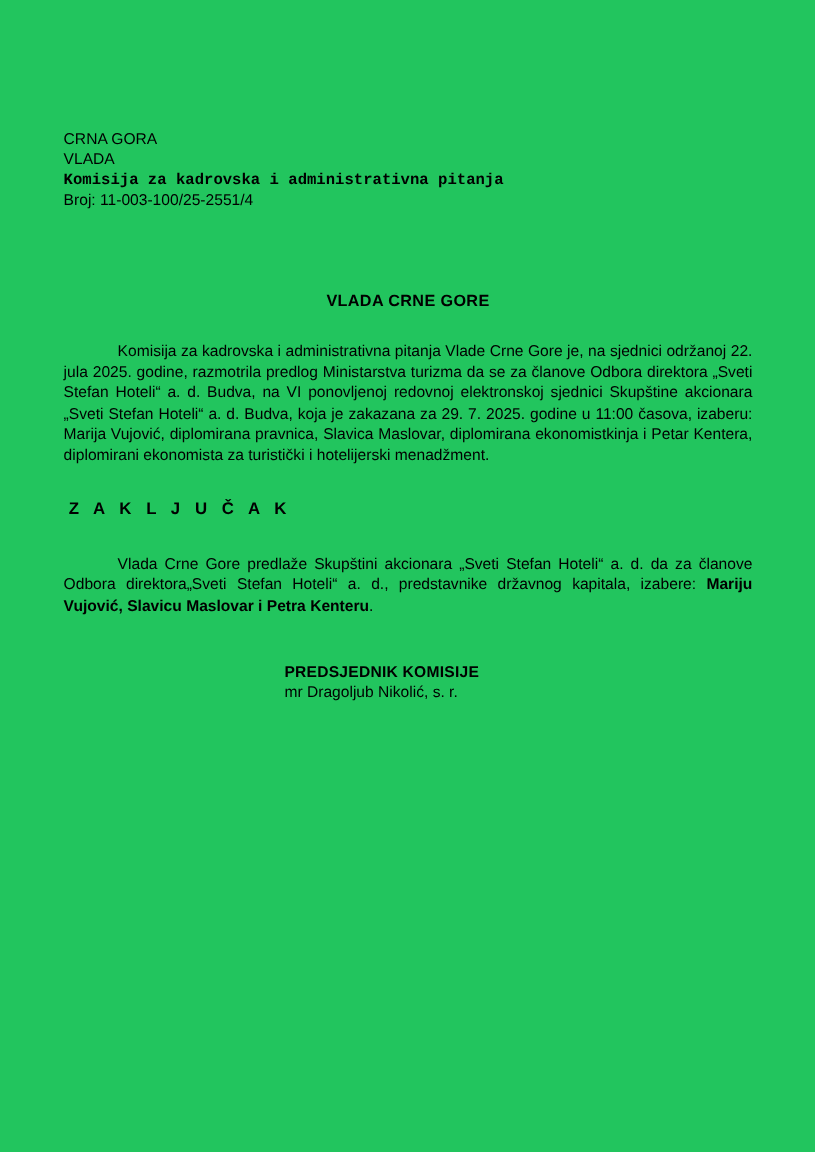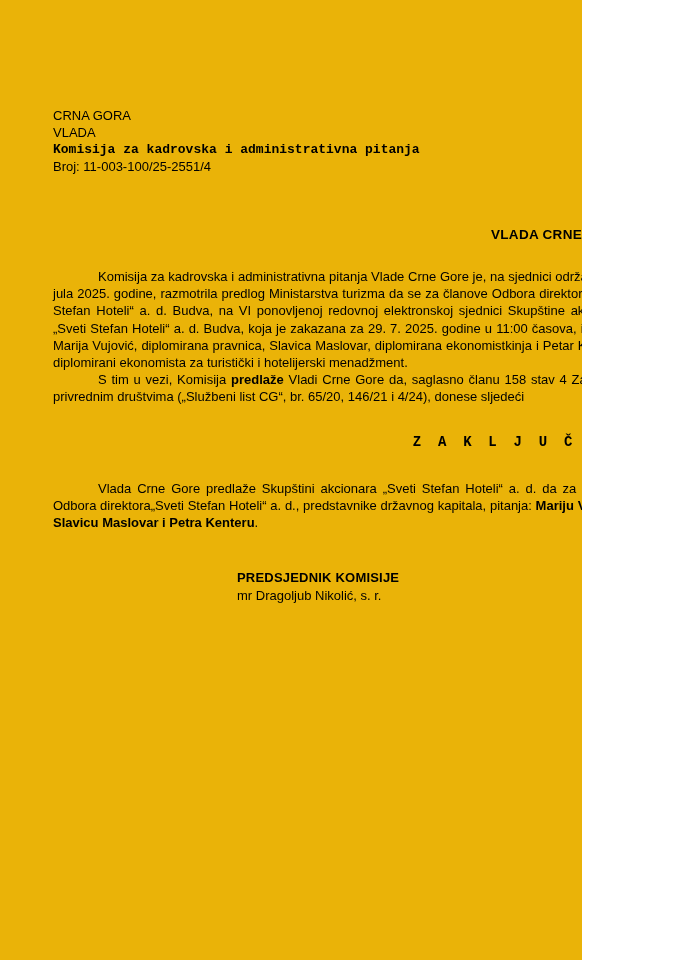--- a/index.html
+++ b/index.html
@@ -10,25 +10,25 @@
   }
   body {
     width: 679px;
     height: 960px;
     font-family: "Liberation Sans", sans-serif;
     color: #000000;
     -webkit-font-smoothing: antialiased;
   }
   .page {
     position: relative;
-    width: 582px;
+    width: 679px;
     height: 960px;
     box-sizing: border-box;
     padding: 107px 52px 0 53px;
-    background: #eab308;
+    background: #22c55e;
     overflow: hidden;
   }
   .content {
     width: 574px;
   }
 
   
   .letterhead {
     font-size: 13px;
     line-height: 17px;
@@ -36,22 +36,22 @@
   .letterhead div {
     white-space: pre;
   }
   .letterhead .strong {
     font-weight: bold;
     font-family: Liberation Mono, monospace;
   }
 
   
   .doc-title {
-    margin-top: 52px;
-    text-align: right;
+    margin-top: 68px;
+    text-align: center;
     font-size: 13.5px;
     font-weight: bold;
     letter-spacing: 0.3px;
   }
 
   
   .body-block {
     margin-top: 26px;
     font-size: 13px;
     line-height: 17.2px;
@@ -65,26 +65,25 @@
   .para + .para {
     margin-top: 0;
   }
   b, .b {
     font-weight: bold;
   }
 
   
   .zakljucak {
     margin-top: 28px;
-    text-align: right;
+    text-align: left;
     font-size: 14px;
     font-weight: bold;
     letter-spacing: 4.2px;
     text-indent: 4.2px;
-    font-family: Liberation Mono, monospace;
   }
 
   
   .conclusion {
     margin-top: 30px;
     font-size: 13px;
     line-height: 17.2px;
     text-align: justify;
     text-justify: inter-word;
   }
@@ -119,27 +118,26 @@
       <div>CRNA GORA</div>
       <div>VLADA</div>
       <div class="strong">Komisija za kadrovska i administrativna pitanja</div>
       <div>Broj: 11-003-100/25-2551/4</div>
     </div>
 
     <div class="doc-title">VLADA CRNE GORE</div>
 
     <div class="body-block">
       <p class="para"><span>Komisija za kadrovska i administrativna pitanja Vlade Crne Gore je, na sjednici održanoj 22. jula 2025. godine, razmotrila predlog Ministarstva turizma da se za članove Odbora direktora „Sveti Stefan Hoteli“ a. d. Budva, na VI ponovljenoj redovnoj elektronskoj sjednici Skupštine akcionara „Sveti Stefan Hoteli“ a. d. Budva, koja je zakazana za 29. 7. 2025. godine u 11:00 časova, izaberu: Marija Vujović, diplomirana pravnica, Slavica Maslovar, diplomirana ekonomistkinja i Petar Kentera, diplomirani ekonomista za turistički i hotelijerski menadžment.</span></p>
-      <p class="para"><span>S tim u vezi, Komisija </span><b>predlaže</b><span> Vladi Crne Gore da, saglasno članu 158 stav 4 Zakona o privrednim društvima („Službeni list CG“, br. 65/20, 146/21 i 4/24), donese sljedeći</span></p>
     </div>
 
     <div class="zakljucak">Z A K L J U Č A K</div>
 
     <div class="conclusion">
-      <p class="para"><span>Vlada Crne Gore predlaže Skupštini akcionara „Sveti Stefan Hoteli“ a. d. da za članove Odbora direktora„Sveti Stefan Hoteli“ a. d., predstavnike državnog kapitala, pitanja: </span><b>Mariju Vujović, Slavicu Maslovar i Petra Kenteru</b><span>.</span></p>
+      <p class="para"><span>Vlada Crne Gore predlaže Skupštini akcionara „Sveti Stefan Hoteli“ a. d. da za članove Odbora direktora„Sveti Stefan Hoteli“ a. d., predstavnike državnog kapitala, izabere: </span><b>Mariju Vujović, Slavicu Maslovar i Petra Kenteru</b><span>.</span></p>
     </div>
 
     <div class="signature">
       <div class="role">PREDSJEDNIK KOMISIJE</div>
       <div class="name">mr Dragoljub Nikolić, s. r.</div>
     </div>
 
   </div>
 </div>
 

